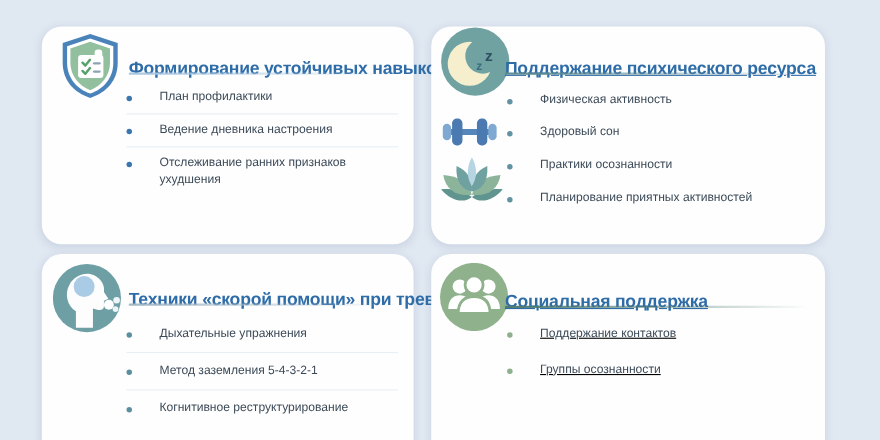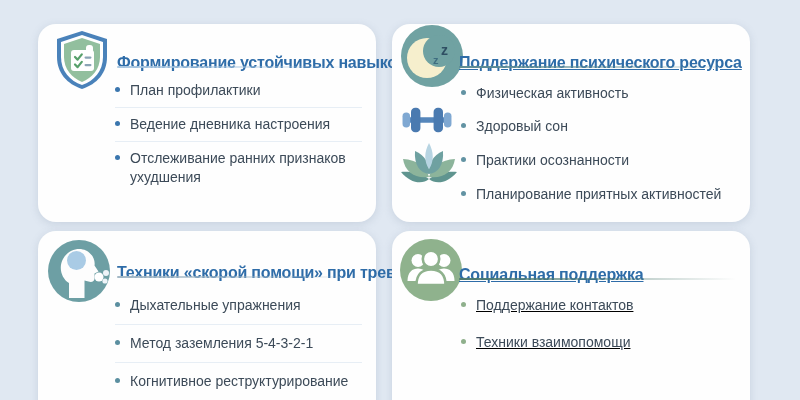--- a/index.html
+++ b/index.html
@@ -41,22 +41,22 @@
   .card3 .underline{left:79px;top:45px;width:247px;}
   .card4 .underline{left:67px;top:47px;width:277px;}
 
   .list{position:absolute;list-style:none;margin:0;padding:0;right:14px;}
   .card1 .list{left:77px;top:50px;}
   .card2 .list{left:69px;top:52px;}
   .card3 .list{left:77px;top:56px;}
   .card4 .list{left:69px;top:56px;text-decoration:underline;}
 
   .list li{
-    display:flex;align-items:flex-start;gap:10px;
-    font-size:14px;line-height:1.35;color:#3c4a58;
+    display:flex;align-items:flex-start;gap:25px;
+    font-size:11px;line-height:1.35;color:#3c4a58;
     padding:7px 0;
   }
   .card2 .list li{padding:7.5px 0;}
   .card3 .list li,.card4 .list li{padding:9px 0;}
   .sep li{border-bottom:1px solid #e7eef5;}
   .sep li:last-child{border-bottom:none;}
   .dot{
     flex:0 0 auto;width:5px;height:5px;border-radius:50%;
     margin-top:6px;background:var(--dot,#3b76ae);
   }
@@ -197,18 +197,18 @@
     </span>
     <h2 class="title">Социальная поддержка</h2>
     <div class="underline"></div>
     <ul class="list">
       <li>
           <span class="dot"></span>
           <span>Поддержание контактов</span>
         </li>
       <li>
           <span class="dot"></span>
-          <span>Техники взаимопомощи</span>
+          <span>Группы осознанности</span>
         </li>
     </ul>
   </section>
 
 </div>
 
 </body></html>

